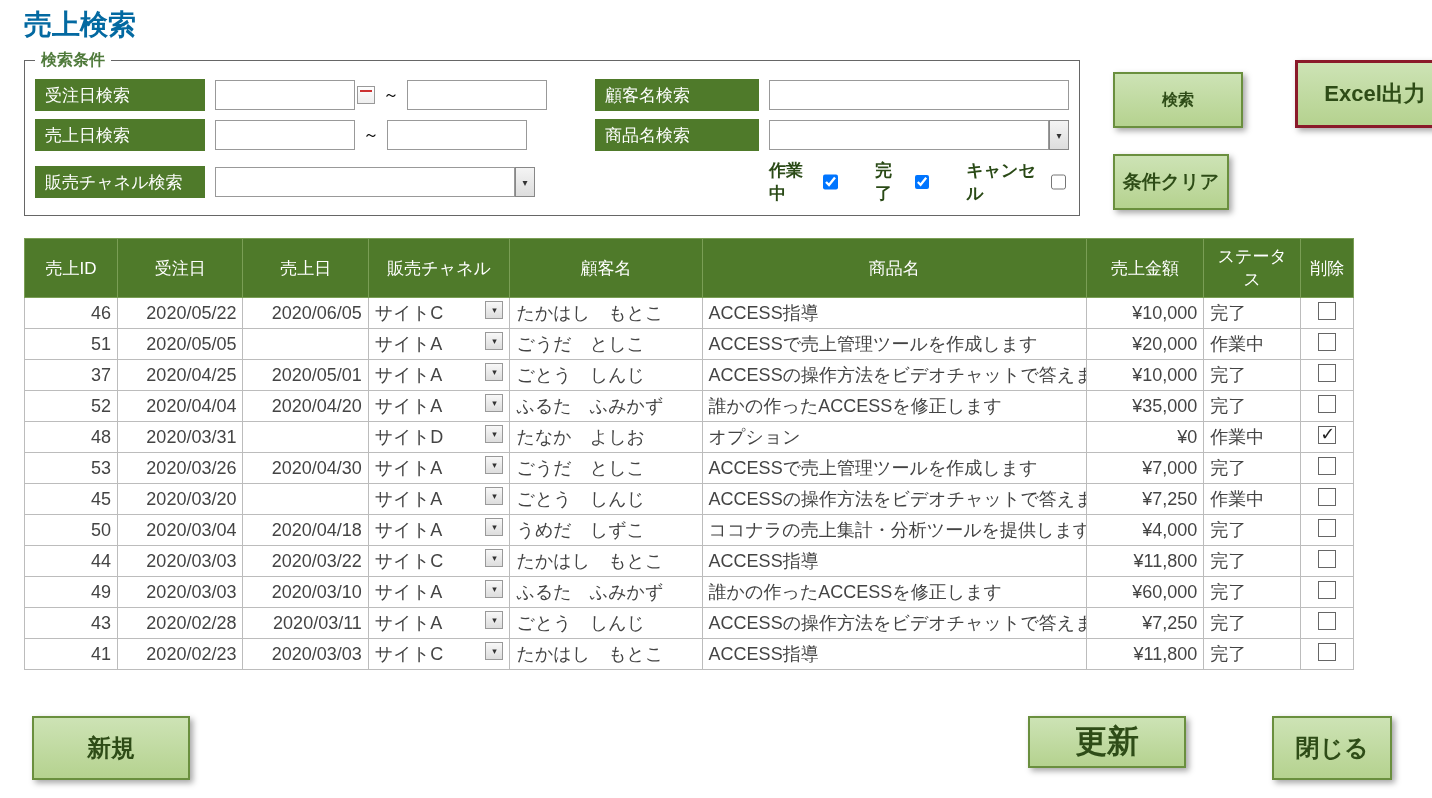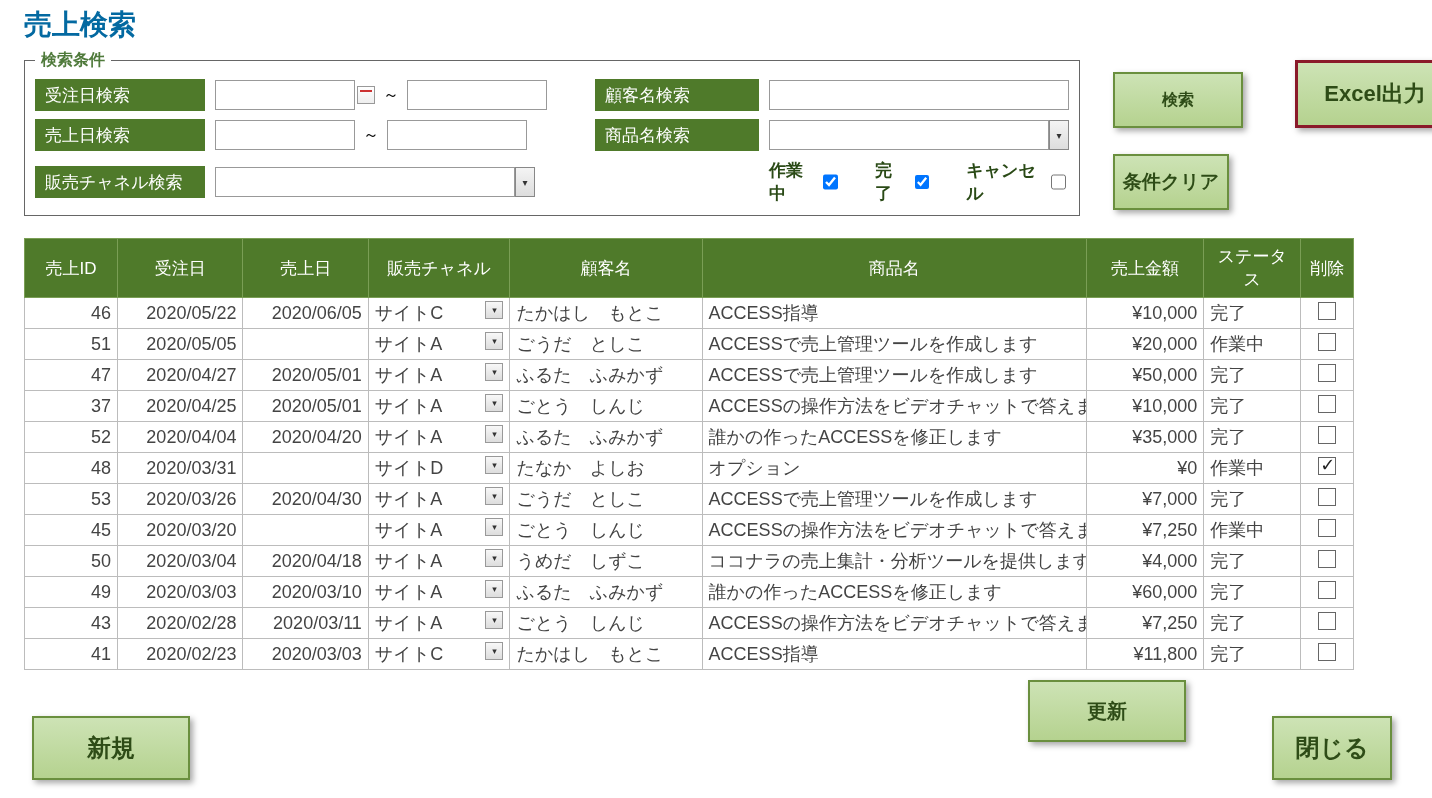--- a/index.html
+++ b/index.html
@@ -103,21 +103,21 @@
       font-size: 16px;
       display:flex; align-items:center; justify-content:center;
       box-shadow: 3px 3px 6px rgba(0,0,0,0.35);
       cursor: pointer;
     }
     .btn-search { position:absolute; top:72px; left:1113px; width:130px; height:56px; }
     .btn-excel  { position:absolute; top:60px; left:1258px; width:160px; height:68px;
                   border: 3px solid #8a1a2a; font-size: 22px; margin-left: 37px; }
     .btn-clear  { position:absolute; top:154px; left:1113px; width:116px; height:56px; font-size:19px; }
     .btn-new    { position:absolute; top:716px; left:32px;  width:158px; height:64px; font-size:24px; }
-    .btn-update { position:absolute; top:680px; left:1028px; width:158px; height:62px; font-size:20px; }
+    .btn-update { position:absolute; top:716px; left:1028px; width:158px; height:52px; font-size:32px; }
     .btn-close  { position:absolute; top:716px; left:1272px; width:120px; height:64px; font-size:24px; }
 
     .grid-area {
       margin-top: 22px;
       width: 1330px;
       height: 470px;
       overflow: hidden;
       border: 0;
     }
     table.data {
@@ -268,31 +268,20 @@
             <td class="num">2020/05/05</td>
             <td class="num"></td>
             <td>サイトA<span class="mini-combo">▾</span></td>
             <td>ごうだ　としこ</td>
             <td>ACCESSで売上管理ツールを作成します</td>
             <td class="num">¥20,000</td>
             <td>作業中</td>
             <td class="center"><span class="del-box"></span></td>
           </tr>
           <tr>
-            <td class="num">47</td>
-            <td class="num">2020/04/27</td>
-            <td class="num">2020/05/01</td>
-            <td>サイトA<span class="mini-combo">▾</span></td>
-            <td>ふるた　ふみかず</td>
-            <td>ACCESSで売上管理ツールを作成します</td>
-            <td class="num">¥50,000</td>
-            <td>完了</td>
-            <td class="center"><span class="del-box"></span></td>
-          </tr>
-          <tr>
             <td class="num">37</td>
             <td class="num">2020/04/25</td>
             <td class="num">2020/05/01</td>
             <td>サイトA<span class="mini-combo">▾</span></td>
             <td>ごとう　しんじ</td>
             <td>ACCESSの操作方法をビデオチャットで答えます</td>
             <td class="num">¥10,000</td>
             <td>完了</td>
             <td class="center"><span class="del-box"></span></td>
           </tr>
@@ -345,20 +334,31 @@
             <td class="num">2020/03/04</td>
             <td class="num">2020/04/18</td>
             <td>サイトA<span class="mini-combo">▾</span></td>
             <td>うめだ　しずこ</td>
             <td>ココナラの売上集計・分析ツールを提供します</td>
             <td class="num">¥4,000</td>
             <td>完了</td>
             <td class="center"><span class="del-box"></span></td>
           </tr>
           <tr>
+            <td class="num">44</td>
+            <td class="num">2020/03/03</td>
+            <td class="num">2020/03/22</td>
+            <td>サイトC<span class="mini-combo">▾</span></td>
+            <td>たかはし　もとこ</td>
+            <td>ACCESS指導</td>
+            <td class="num">¥11,800</td>
+            <td>完了</td>
+            <td class="center"><span class="del-box"></span></td>
+          </tr>
+          <tr>
             <td class="num">49</td>
             <td class="num">2020/03/03</td>
             <td class="num">2020/03/10</td>
             <td>サイトA<span class="mini-combo">▾</span></td>
             <td>ふるた　ふみかず</td>
             <td>誰かの作ったACCESSを修正します</td>
             <td class="num">¥60,000</td>
             <td>完了</td>
             <td class="center"><span class="del-box"></span></td>
           </tr>

